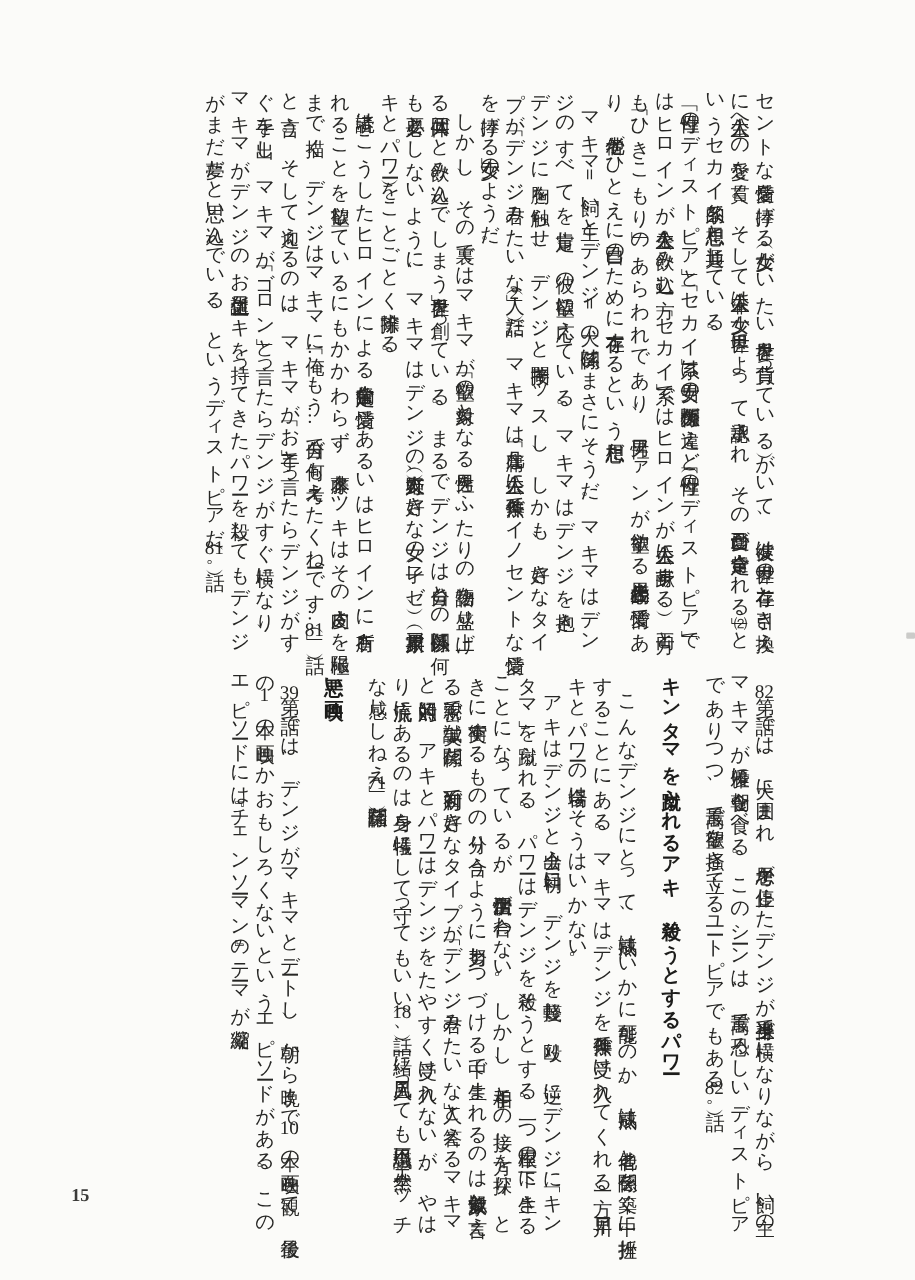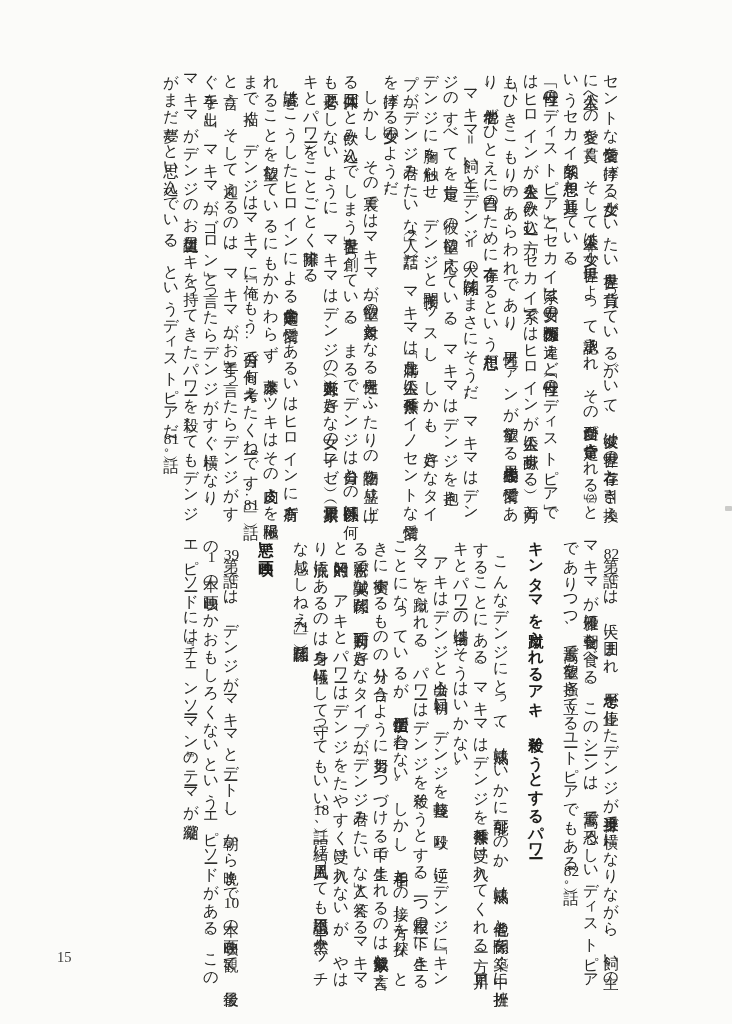--- a/index.html
+++ b/index.html
@@ -58,20 +58,21 @@
     font-size: 0.68em;
   }
 
   .page-number {
     position: absolute;
     left: 57px;
     top: 949px;
     font-size: 14.5px;
     color: #3a3a38;
     font-family: "Liberation Serif", "DejaVu Serif", serif;
+    font-weight: bold;
   }
 
   
   .edge-mark {
     position: absolute;
     right: 0px;
     top: 506px;
     width: 7px;
     height: 5px;
     background: #cbcbc9;

